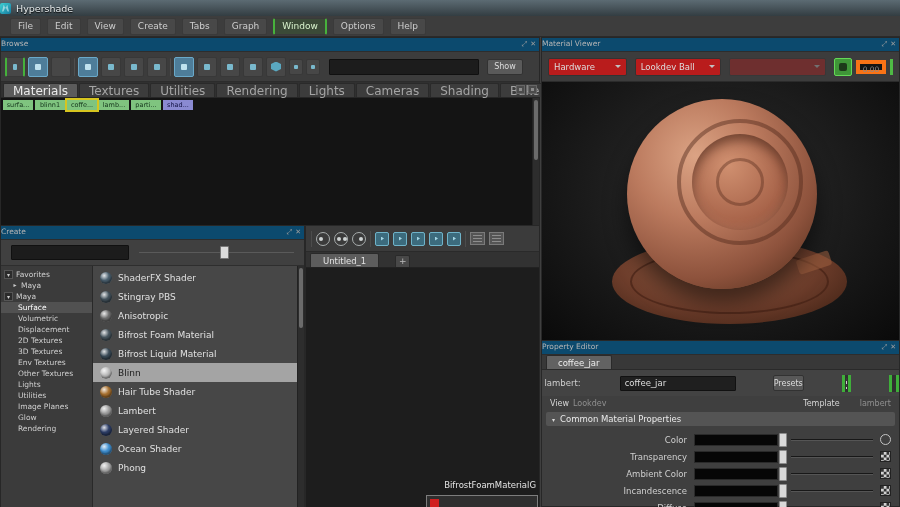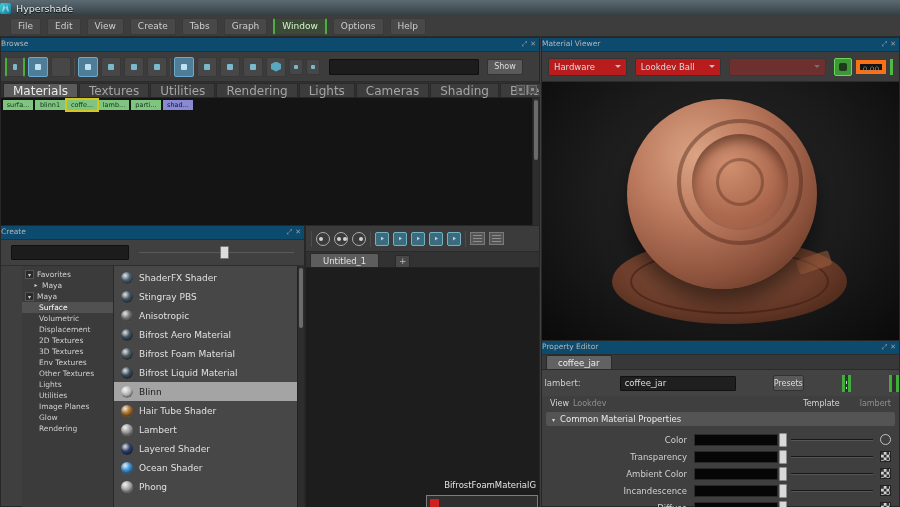--- a/index.html
+++ b/index.html
@@ -67,21 +67,21 @@
   .vscroll{position:absolute;right:0;top:0;width:7px;height:100%;background:#2d2d2d;border-left:1px solid #222;}
   .vthumb{position:absolute;top:2px;left:1px;width:4px;height:60px;background:#6b6b6b;border-radius:2px;}
 
   
   #create{left:0;top:225px;width:305px;height:282px;}
   .ctoolbar{height:26px;display:flex;align-items:center;gap:10px;padding:0 10px;background:#404040;border-bottom:1px solid #2e2e2e;}
   .ctoolbar input{width:118px;height:15px;background:#1c1c1c;border:1px solid #101010;color:#ddd;font-size:8.5px;padding:0 4px;outline:none;border-radius:1px;}
   .slider{flex:1;position:relative;height:15px;}
   .strack{position:absolute;left:0;right:0;top:7px;height:1px;background:#1d1d1d;border-bottom:1px solid #5a5a5a;}
   .shandle{position:absolute;left:52%;top:1px;width:9px;height:13px;background:#dcdcdc;border:1px solid #777;border-radius:1px;}
-  .cbody{display:flex;height:242px;padding-left:21px;}
+  .cbody{display:flex;height:242px;}
   .tree{width:92px;background:#3b3b3b;border-right:1px solid #292929;padding-top:3px;overflow:hidden;}
   .trow{display:flex;align-items:center;gap:3px;height:11px;padding-left:3px;font-size:7.5px;color:#cfcfcf;white-space:nowrap;}
   .trow .texp{width:9px;height:9px;flex:none;background:#2b2b2b;border:1px solid #555;color:#ccc;font-size:6px;line-height:8px;text-align:center;}
   .trow.favchild{padding-left:11px;}
   .trow.favchild .texp{background:none;border:none;width:6px;}
   .trow.leaf{padding-left:17px;}
   .trow.sel{background:#515151;color:#ffffff;}
   .clist{flex:1;position:relative;background:#474747;padding-top:2px;overflow:hidden;}
   .crow{display:flex;align-items:center;gap:6px;height:19px;padding-left:7px;font-size:9px;color:#e0e0e0;}
   .crow.selected{background:#a4a4a4;color:#1b1b1b;}
@@ -354,23 +354,20 @@
         <div class="crow">
               <span class="ball" style="--c: #4a5f6e;"></span>
               <span>ShaderFX Shader</span>
             </div><div class="crow">
               <span class="ball" style="--c: #43525c;"></span>
               <span>Stingray PBS</span>
             </div><div class="crow">
               <span class="ball" style="--c: #6e6e6e;"></span>
               <span>Anisotropic</span>
             </div><div class="crow">
-              <span class="ball" style="--c: #3c4d5a;"></span>
-              <span>Bifrost Aero Material</span>
-            </div><div class="crow">
               <span class="ball" style="--c: #46555e;"></span>
               <span>Bifrost Foam Material</span>
             </div><div class="crow">
               <span class="ball" style="--c: #3a4b58;"></span>
               <span>Bifrost Liquid Material</span>
             </div><div class="crow selected">
               <span class="ball" style="--c: #bcbcbc;"></span>
               <span>Blinn</span>
             </div><div class="crow">
               <span class="ball" style="--c: #a8702e;"></span>

